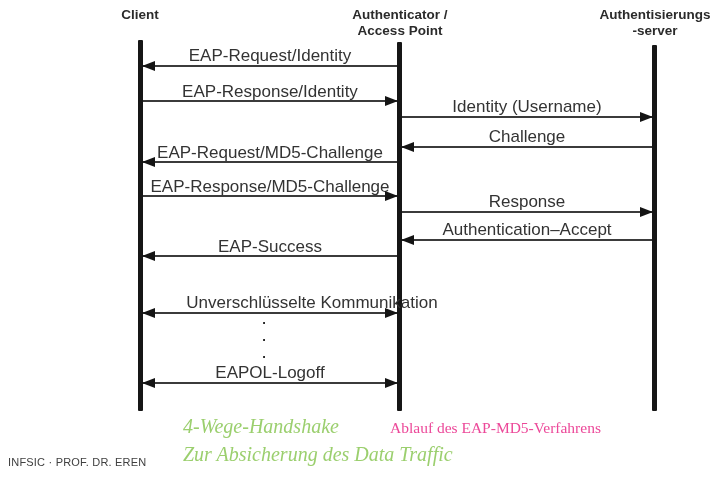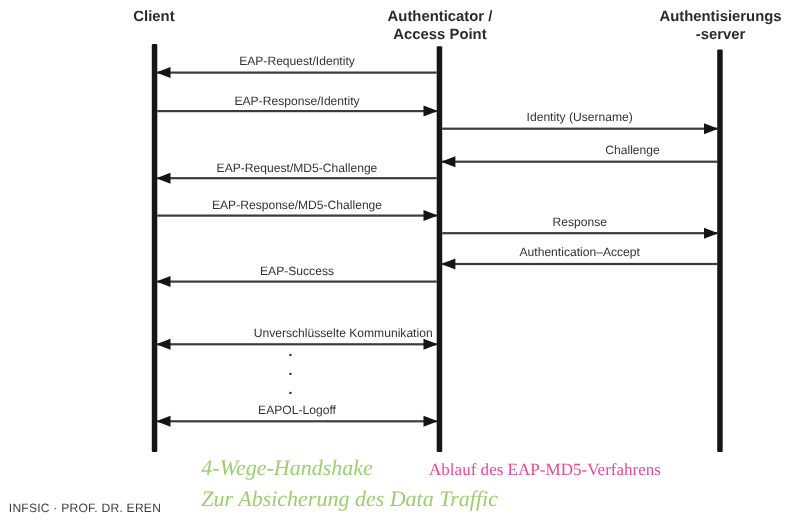--- a/index.html
+++ b/index.html
@@ -33,21 +33,21 @@
     background: #161616;
     border-radius: 1px;
   }
   .lifeline-client { left: 138px; top: 40px; height: 371px; }
   .lifeline-auth   { left: 397px; top: 42px; height: 369px; }
   .lifeline-server { left: 652px; top: 45px; height: 366px; }
 
   
   .msg-label {
     position: absolute;
-    font-size: 11px;
+    font-size: 17px;
     line-height: 14px;
     color: #333333;
     text-align: center;
     white-space: nowrap;
   }
   .msg-line {
     position: absolute;
     height: 1.5px;
     background: #3b3b3b;
   }
@@ -61,21 +61,21 @@
   .head-left  { left: -1px;  border-right: 13px solid #141414; }
   .head-right { right: -1px; border-left: 13px solid #141414; }
 
   
   .spanA { left: 143px; width: 254px; }
   .spanB { left: 402px; width: 250px; }
 
   .m1-label  { top: 49px; }  .m1-line  { top: 65px; }
   .m2-label  { top: 85px; }  .m2-line  { top: 100px; }
   .m3-label  { top: 100px; } .m3-line  { top: 116px; }
-  .m4-label  { top: 130px; padding-left: 48px; } .m4-line  { top: 146px; }
+  .m4-label  { top: 130px; } .m4-line  { top: 146px; }
   .m5-label  { top: 146px; } .m5-line  { top: 161px; }
   .m6-label  { top: 180px; } .m6-line  { top: 195px; }
   .m7-label  { top: 195px; } .m7-line  { top: 211px; }
   .m8-label  { top: 223px; } .m8-line  { top: 239px; }
   .m9-label  { top: 240px; } .m9-line  { top: 255px; }
   .m10-label { top: 296px; padding-left: 42px; } .m10-line { top: 312px; }
   .m11-label { top: 366px; } .m11-line { top: 382px; }
 
   
   .dots-column {

